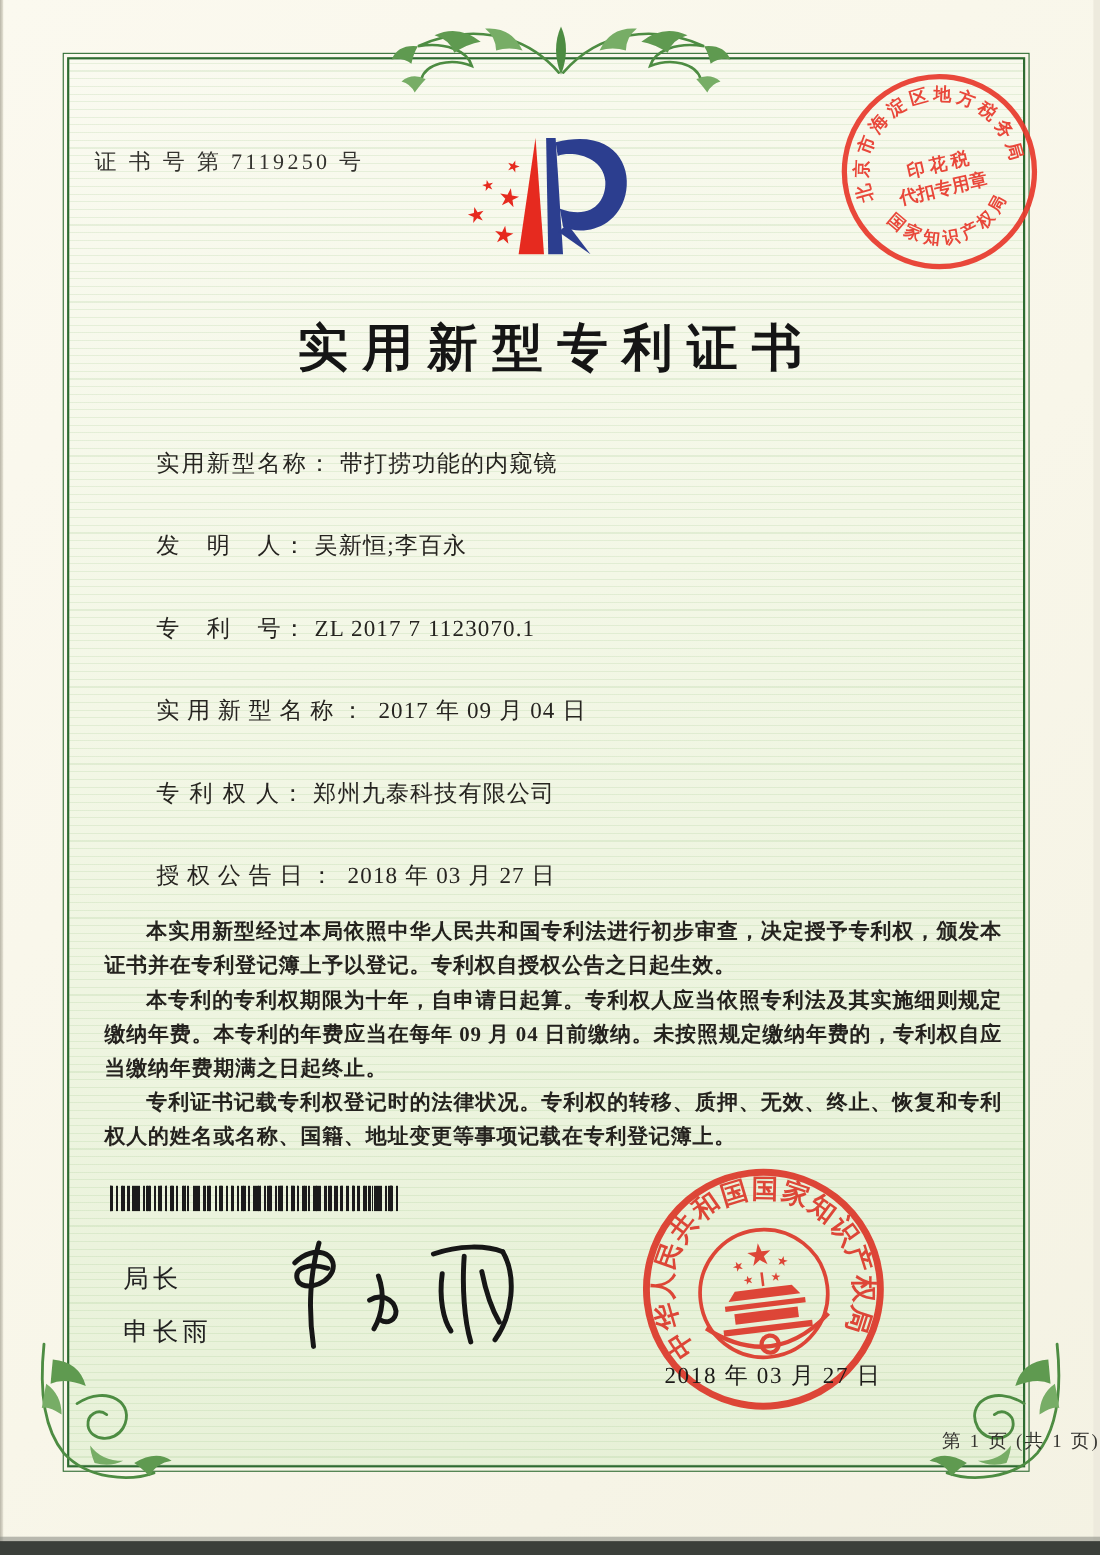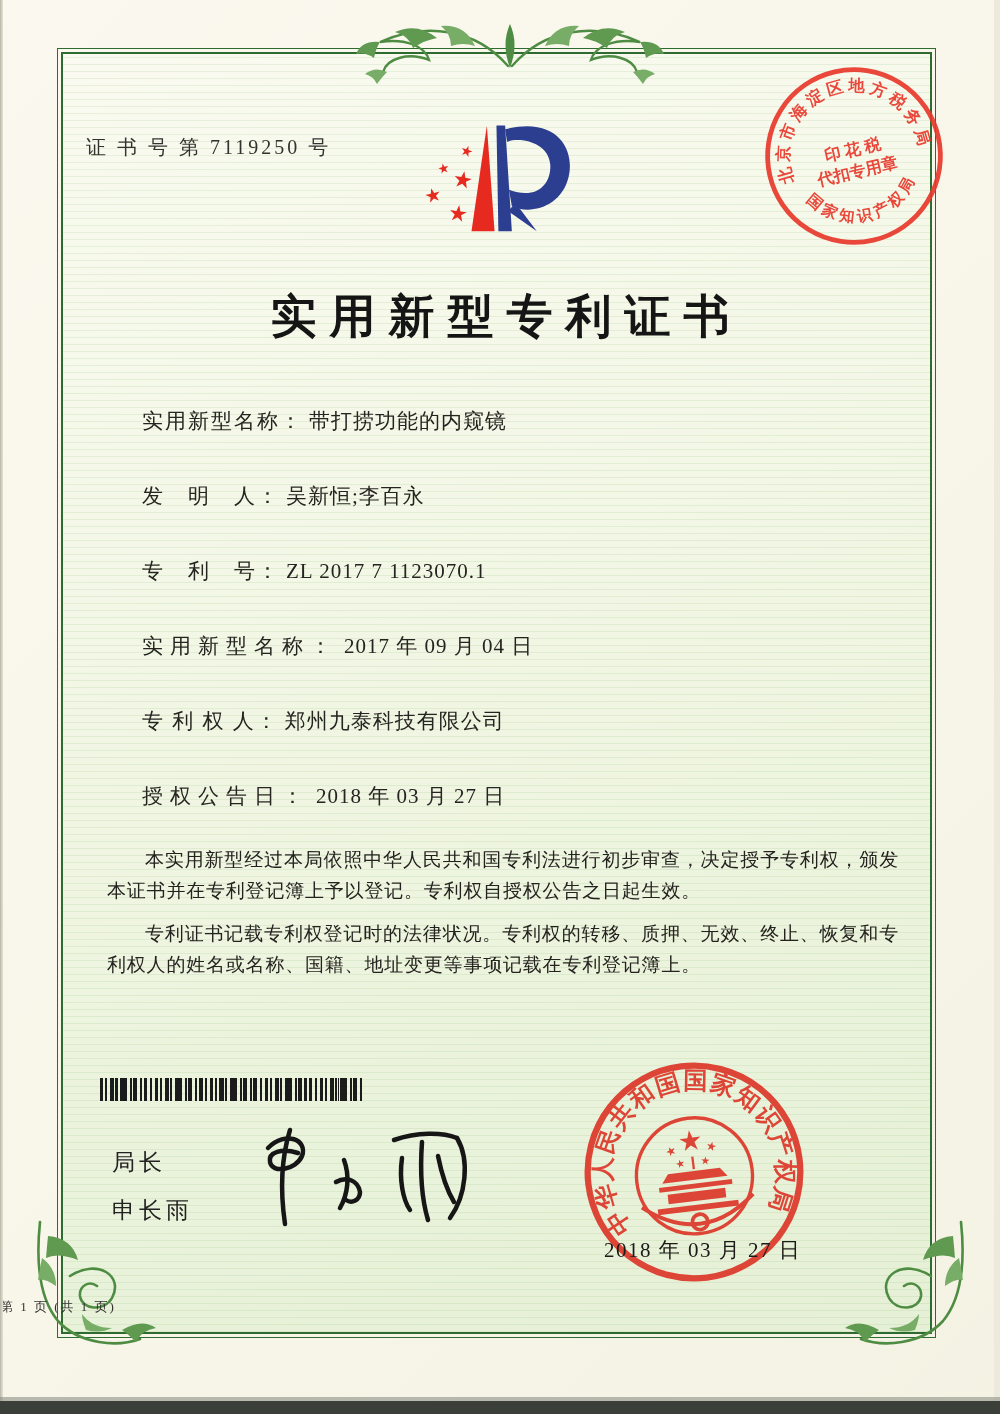--- a/index.html
+++ b/index.html
@@ -32,39 +32,39 @@
 
   .tax-stamp{position:absolute;left:758px;top:60px;z-index:5;transform:rotate(-13deg);opacity:.92;}
 
   .fields{position:absolute;left:98px;top:407px;z-index:3;color:#262420;}
   .row{font-size:21px;line-height:29px;margin-bottom:46px;letter-spacing:1px;white-space:nowrap;margin-left:44px;}
   .row .lbl{letter-spacing:2px;}
   .row.spread .lbl{letter-spacing:7px;}
   .row .val{margin-left:6px;}
 
   .body-text{position:absolute;left:95px;top:832px;width:816px;z-index:3;color:#24221e;}
-  .body-text p{margin:12px;font-size:19px;line-height:31px;letter-spacing:.8px;
-               text-indent:2em;text-align:justify;}
+  .body-text p{margin:0;font-size:19px;line-height:31px;letter-spacing:.8px;
+               text-indent:2em;text-align:justify;font-weight:bold;}
 
   .barcode{position:absolute;left:100px;top:1078px;width:262px;height:23px;z-index:3;
     background-image:
       repeating-linear-gradient(90deg,#1b1b1b 0 2px,transparent 2px 5px),
       repeating-linear-gradient(90deg,#1b1b1b 0 3px,transparent 3px 11px),
       repeating-linear-gradient(90deg,#1b1b1b 0 1px,transparent 1px 17px);}
 
   .signer{position:absolute;left:112px;top:1148px;z-index:3;color:#222;}
   .signer div{font-size:23px;letter-spacing:4px;line-height:30px;}
   .signer .name{margin-top:18px;}
   .autograph{position:absolute;left:252px;top:1118px;z-index:4;}
 
   .big-seal{position:absolute;left:578px;top:1056px;z-index:4;transform:rotate(-7deg);opacity:.93;}
   .seal-date{position:absolute;left:604px;top:1236px;font-size:21px;letter-spacing:1.5px;
              color:#1b1a18;z-index:5;}
 
-  .footer{position:absolute;left:0;right:0;top:1298px;text-align:left;font-size:13px;
+  .footer{position:absolute;left:0;right:0;top:1298px;text-align:right;font-size:17px;
           letter-spacing:2px;color:#34332f;z-index:3;}
 </style>
 </head>
 <body>
 
 <div class="page">
 
   <svg width="0" height="0" style="position:absolute">
     <defs>
       <polygon id="star" points="0,-10 2.25,-3.09 9.51,-3.09 3.63,1.18 5.88,8.09 0,3.82 -5.88,8.09 -3.63,1.18 -9.51,-3.09 -2.25,-3.09"></polygon>
@@ -159,20 +159,21 @@
     <div class="row">
       <span class="lbl">专 利 权 人：</span><span class="val">郑州九泰科技有限公司</span>
     </div>
     <div class="row spread">
       <span class="lbl">授权公告日：</span><span class="val">2018 年 03 月 27 日</span>
     </div>
   </div>
 
   <div class="body-text">
     <p>本实用新型经过本局依照中华人民共和国专利法进行初步审查，决定授予专利权，颁发本证书并在专利登记簿上予以登记。专利权自授权公告之日起生效。</p>
+    <p>本专利的专利权期限为十年，自申请日起算。专利权人应当依照专利法及其实施细则规定缴纳年费。本专利的年费应当在每年 09 月 04 日前缴纳。未按照规定缴纳年费的，专利权自应当缴纳年费期满之日起终止。</p>
     <p>专利证书记载专利权登记时的法律状况。专利权的转移、质押、无效、终止、恢复和专利权人的姓名或名称、国籍、地址变更等事项记载在专利登记簿上。</p>
   </div>
 
   <div class="barcode"></div>
 
   <div class="signer">
     <div>局长</div>
     <div class="name">申长雨</div>
   </div>
 

